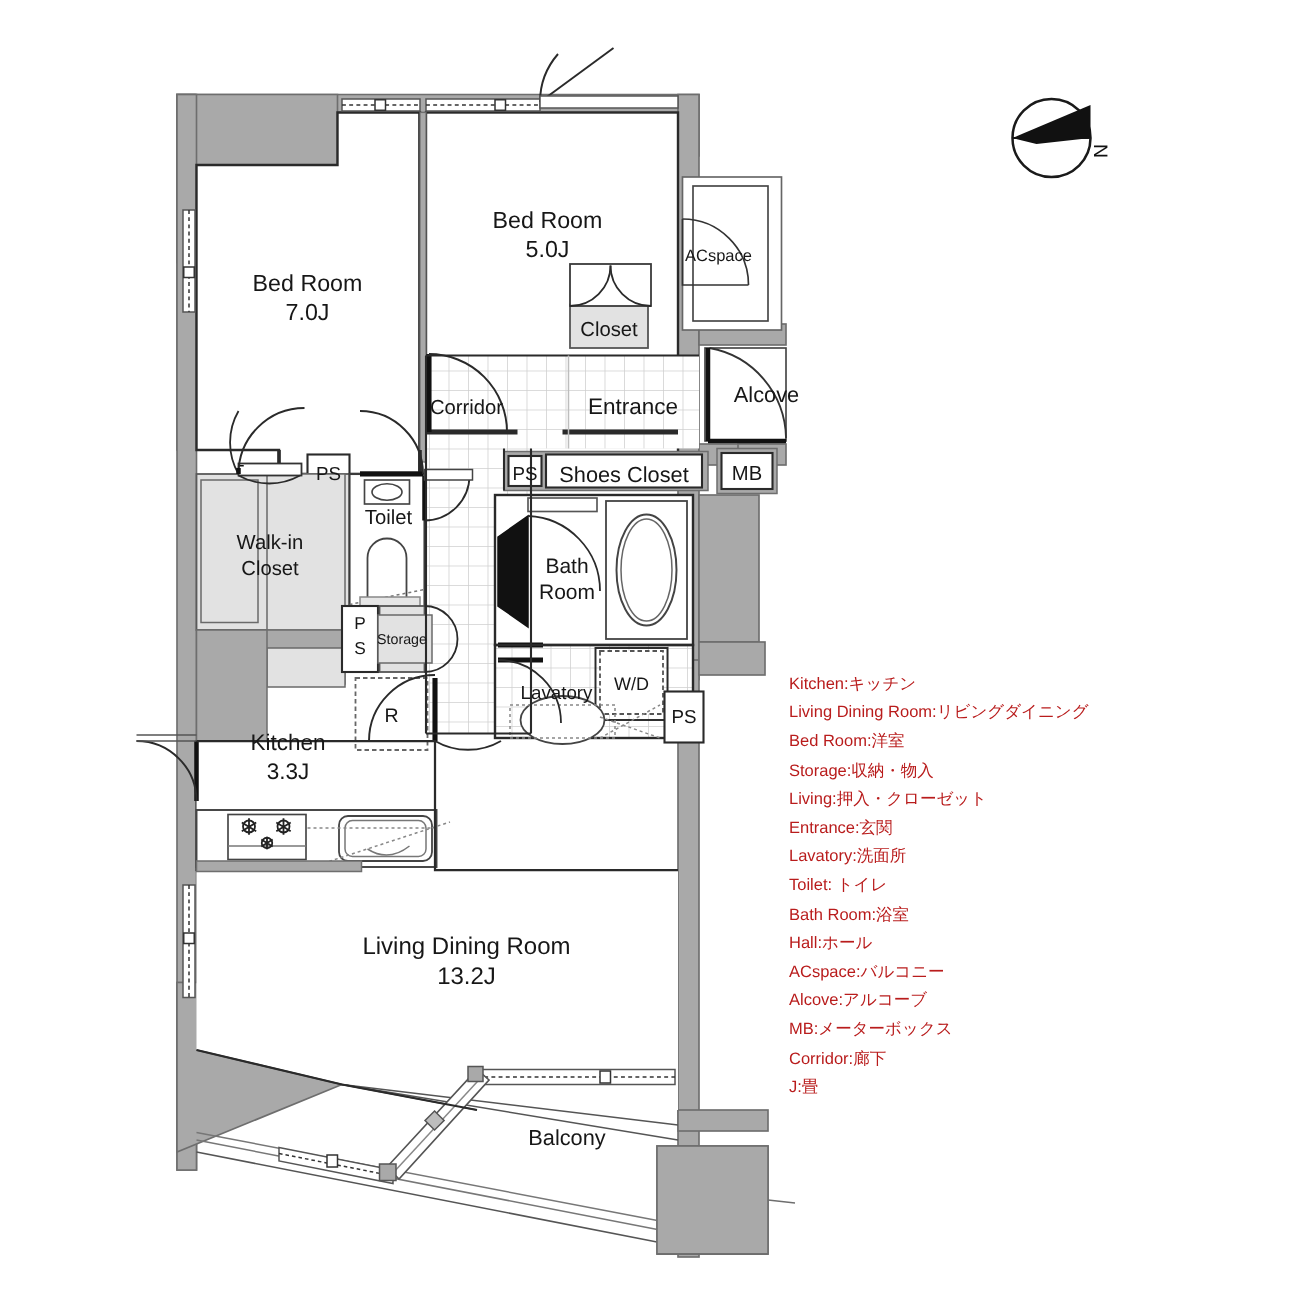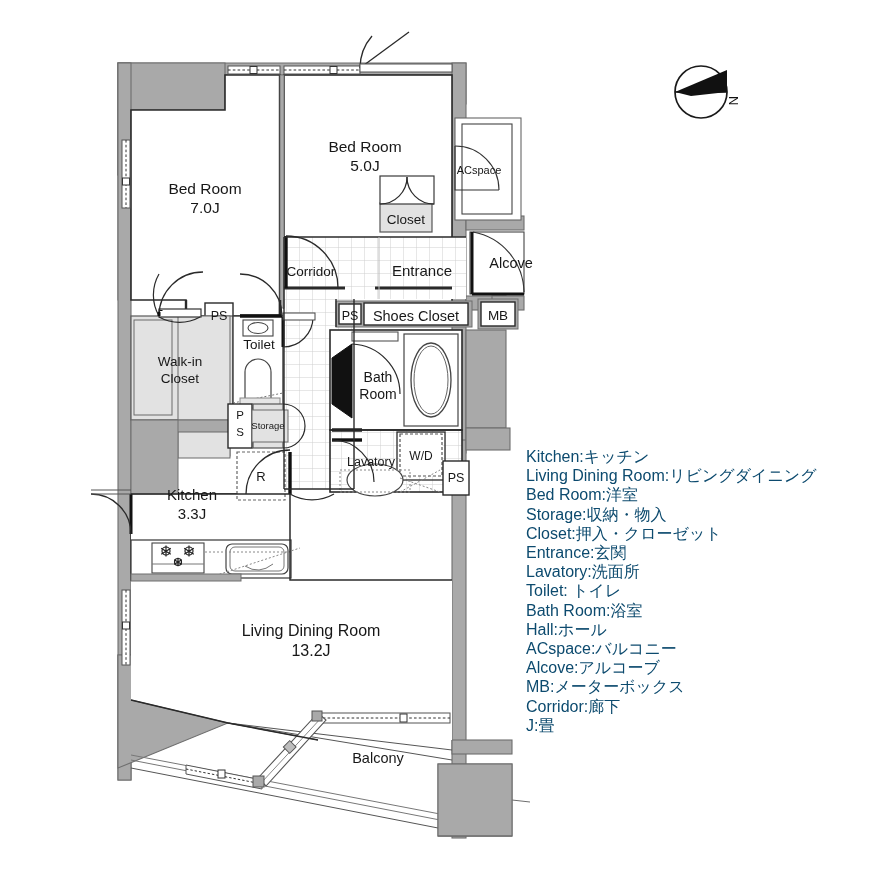--- a/index.html
+++ b/index.html
@@ -5,21 +5,21 @@
   html,body{margin:0;padding:0;background:#ffffff;}
   body{width:872px;height:872px;font-family:"Liberation Sans","DejaVu Sans",sans-serif;color:#1a1a1a;overflow:hidden;}
   #root{position:relative;width:872px;height:872px;}
 
   
   #plan{position:absolute;left:0;top:0;width:872px;height:872px;}
 
   
   #legend{
     position:absolute;left:526px;top:447px;width:330px;
-    font-size:16px;line-height:19.2px;color:#0c4a6e;
+    font-size:11px;line-height:19.2px;color:#b91c1c;
     letter-spacing:0px;
   }
   #legend .lrow{white-space:nowrap;}
 
   
   #compass{position:absolute;left:669px;top:60px;width:80px;height:70px;}
 </style>
 </head>
 <body>
 
@@ -387,21 +387,21 @@
     <line x1="6" y1="32" x2="58" y2="32" stroke="#1a1a1a" stroke-width="1.4"></line>
     <polygon points="6,32 58,10 58,32 22,36" fill="#111111"></polygon>
     <text x="64" y="40" font-size="13" font-family="Liberation Sans, sans-serif" fill="#111" transform="rotate(90 64 36)">N</text>
   </svg>
 
   <div id="legend">
     <div class="lrow">Kitchen:キッチン</div>
     <div class="lrow">Living Dining Room:リビングダイニング</div>
     <div class="lrow">Bed Room:洋室</div>
     <div class="lrow">Storage:収納・物入</div>
-    <div class="lrow">Closet:押入・クローゼット</div>
+    <div class="lrow">Living:押入・クローゼット</div>
     <div class="lrow">Entrance:玄関</div>
     <div class="lrow">Lavatory:洗面所</div>
     <div class="lrow">Toilet: トイレ</div>
     <div class="lrow">Bath Room:浴室</div>
     <div class="lrow">Hall:ホール</div>
     <div class="lrow">ACspace:バルコニー</div>
     <div class="lrow">Alcove:アルコーブ</div>
     <div class="lrow">MB:メーターボックス</div>
     <div class="lrow">Corridor:廊下</div>
     <div class="lrow">J:畳</div>

